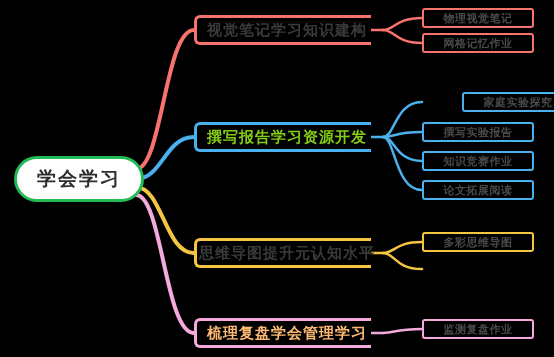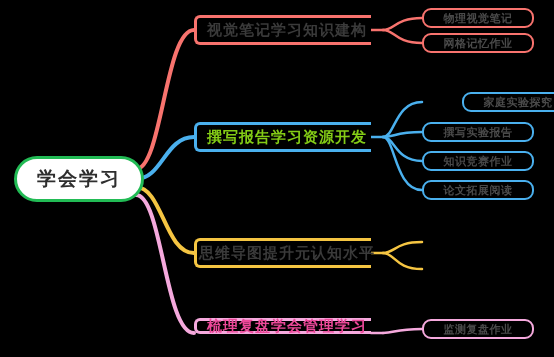--- a/index.html
+++ b/index.html
@@ -61,21 +61,21 @@
     border-top:3px solid currentColor;
     border-bottom:3px solid currentColor;
     border-radius:6px 0 0 6px;
     box-sizing:border-box;
   }
   
   .leaf{
     background:#000000;
     border-width:2px;
     border-style:solid;
-    border-radius:9px;
+    border-radius:3px;
     font-size:11px;
     letter-spacing:0.5px;
   }
 </style>
 </head>
 <body>
 
 <div id="map">
   <svg class="links" id="links" viewBox="0 0 554 357">
       <path d="M 136 169 C 162.1 169, 165 30, 194 30" fill="none" stroke="#f8736e" stroke-width="4" stroke-linecap="round" stroke-linejoin="round"></path>
@@ -99,15 +99,16 @@
 <div class="node branch" style="left: 203px; top: 15px; width: 168px; height: 30px; border-top-color: rgb(248, 115, 110); border-bottom-color: rgb(248, 115, 110); color: rgb(58, 58, 58);">视觉笔记学习知识建构<span class="bar-left" style="color: rgb(248, 115, 110);"></span></div>
     <div class="node root" style="left: 14px; top: 156px; width: 130px; height: 46px; border-color: rgb(34, 187, 85); background: rgb(255, 255, 255);">学会学习</div>
     <div class="node leaf" style="left: 422px; top: 8px; width: 112px; height: 20px; border-color: rgb(248, 115, 110); color: rgb(74, 74, 74);">物理视觉笔记</div>
     <div class="node leaf" style="left: 422px; top: 33px; width: 112px; height: 20px; border-color: rgb(248, 115, 110); color: rgb(74, 74, 74);">网格记忆作业</div>
     <div class="node branch" style="left: 203px; top: 122px; width: 168px; height: 30px; border-top-color: rgb(74, 176, 238); border-bottom-color: rgb(74, 176, 238); color: #84cc16;">撰写报告学习资源开发<span class="bar-left" style="color: rgb(74, 176, 238);"></span></div>
     <div class="node leaf" style="left: 422px; top: 92px; width: 112px; height: 20px; border-color: rgb(74, 176, 238); color: rgb(74, 74, 74); margin-left: 40px;">家庭实验探究</div>
     <div class="node leaf" style="left: 422px; top: 122px; width: 112px; height: 20px; border-color: rgb(74, 176, 238); color: rgb(74, 74, 74);">撰写实验报告</div>
     <div class="node leaf" style="left: 422px; top: 151px; width: 112px; height: 20px; border-color: rgb(74, 176, 238); color: rgb(74, 74, 74);">知识竞赛作业</div>
     <div class="node leaf" style="left: 422px; top: 180px; width: 112px; height: 20px; border-color: rgb(74, 176, 238); color: rgb(74, 74, 74);">论文拓展阅读</div>
     <div class="node branch" style="left: 203px; top: 238px; width: 168px; height: 30px; border-top-color: rgb(245, 197, 66); border-bottom-color: rgb(245, 197, 66); color: rgb(58, 58, 58);">思维导图提升元认知水平<span class="bar-left" style="color: rgb(245, 197, 66);"></span></div>
-    <div class="node branch" style="left: 203px; top: 318px; width: 168px; height: 16px; border-top-color: rgb(245, 169, 221); border-bottom-color: rgb(245, 169, 221); color: #ec4899;">梳理复盘学会管理学习<span class="bar-left" style="color: rgb(245, 169, 221);"></span></div>
+    <div class="node leaf" style="left: 422px; top: 232px; width: 112px; height: 20px; border-color: rgb(245, 197, 66); color: rgb(74, 74, 74);">多彩思维导图</div>
+    <div class="node branch" style="left: 203px; top: 318px; width: 168px; height: 30px; border-top-color: rgb(245, 169, 221); border-bottom-color: rgb(245, 169, 221); color: #fdba74;">梳理复盘学会管理学习<span class="bar-left" style="color: rgb(245, 169, 221);"></span></div>
     <div class="node leaf" style="left: 422px; top: 319px; width: 112px; height: 20px; border-color: rgb(245, 169, 221); color: rgb(74, 74, 74);">监测复盘作业</div>
   </div>
 
 </body></html>

